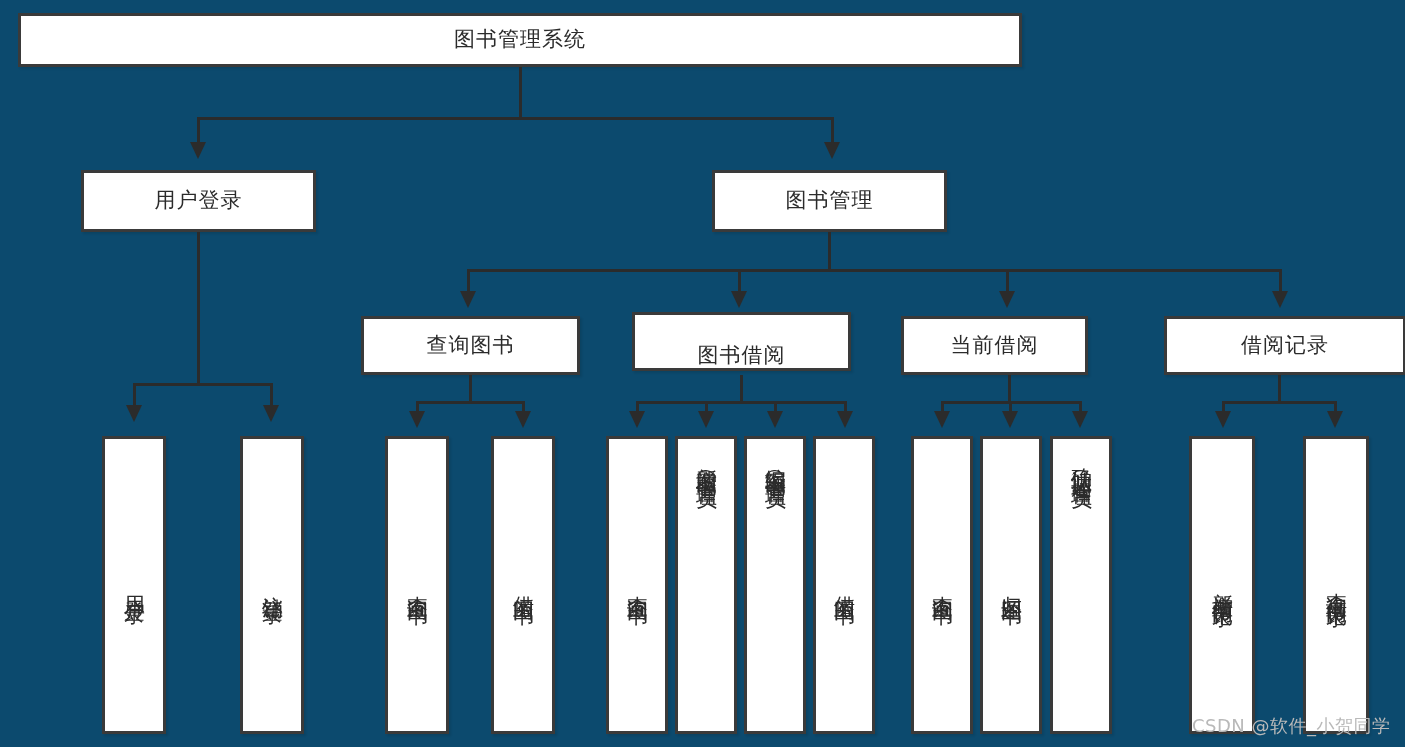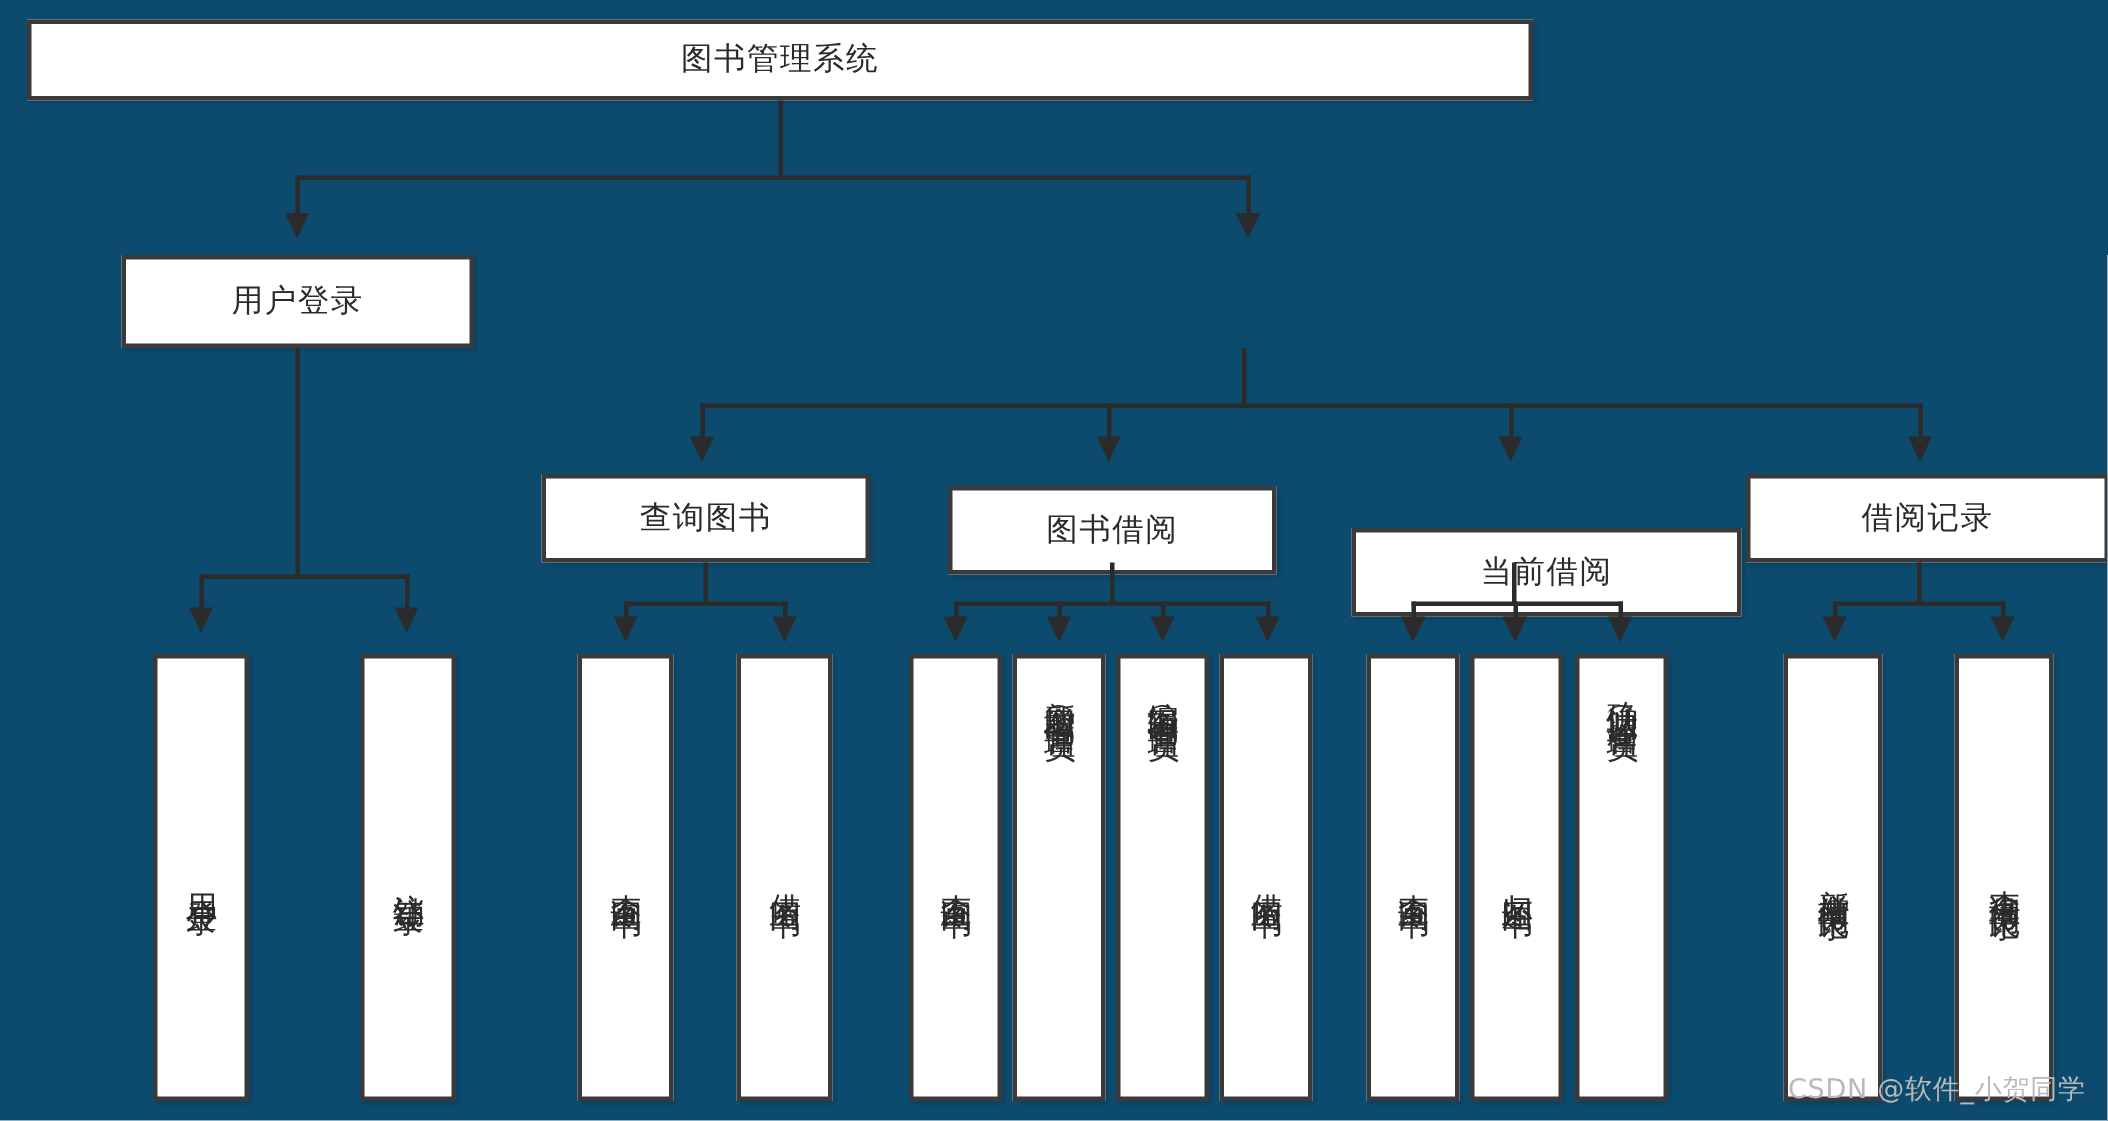--- a/index.html
+++ b/index.html
@@ -96,20 +96,23 @@
   <div class="ln h" style="left:197px; top:117px; width:637px; height:3px;"></div>
   <div class="ln v" style="left:197px; top:117px; width:3px; height:29px;"></div>
   <div class="ln v" style="left:831px; top:117px; width:3px; height:29px;"></div>
   <div class="arrow" style="left:190px; top:142px;"></div>
   <div class="arrow" style="left:824px; top:142px;"></div>
 
   <div class="node" style="left:81px; top:170px; width:235px; height:62px;">
     <span class="node-label">用户登录</span>
   </div>
 
+  <div class="node" style="left:712px; top:170px; width:235px; height:62px;">
+    <span class="node-label">图书管理</span>
+  </div>
 
   <div class="ln v" style="left:197px; top:232px; width:3px; height:153px;"></div>
   <div class="ln h" style="left:133px; top:383px; width:140px; height:3px;"></div>
   <div class="ln v" style="left:133px; top:383px; width:3px; height:25px;"></div>
   <div class="ln v" style="left:270px; top:383px; width:3px; height:25px;"></div>
   <div class="arrow" style="left:126px; top:405px;"></div>
   <div class="arrow" style="left:263px; top:405px;"></div>
 
   <div class="ln v" style="left:828px; top:232px; width:3px; height:39px;"></div>
   <div class="ln h" style="left:467px; top:269px; width:815px; height:3px;"></div>
@@ -118,24 +121,24 @@
   <div class="ln v" style="left:1006px; top:269px; width:3px; height:25px;"></div>
   <div class="ln v" style="left:1279px; top:269px; width:3px; height:25px;"></div>
   <div class="arrow" style="left:460px; top:291px;"></div>
   <div class="arrow" style="left:731px; top:291px;"></div>
   <div class="arrow" style="left:999px; top:291px;"></div>
   <div class="arrow" style="left:1272px; top:291px;"></div>
 
   <div class="node" style="left:361px; top:316px; width:219px; height:59px;">
     <span class="node-label">查询图书</span>
   </div>
-  <div class="node" style="left:632px; top:324px; width:219px; height:59px;">
+  <div class="node" style="left:632px; top:312px; width:219px; height:59px;align-items:flex-end;">
     <span class="node-label">图书借阅</span>
   </div>
-  <div class="node" style="left:901px; top:316px; width:260px; height:59px;margin-top:36px;">
+  <div class="node" style="left:901px; top:316px; width:187px; height:59px;">
     <span class="node-label">当前借阅</span>
   </div>
   <div class="node" style="left:1164px; top:316px; width:242px; height:59px;">
     <span class="node-label">借阅记录</span>
   </div>
 
   <div class="ln v" style="left:469px; top:375px; width:3px; height:28px;"></div>
   <div class="ln h" style="left:416px; top:401px; width:109px; height:3px;"></div>
   <div class="ln v" style="left:416px; top:401px; width:3px; height:12px;"></div>
   <div class="ln v" style="left:522px; top:401px; width:3px; height:12px;"></div>

